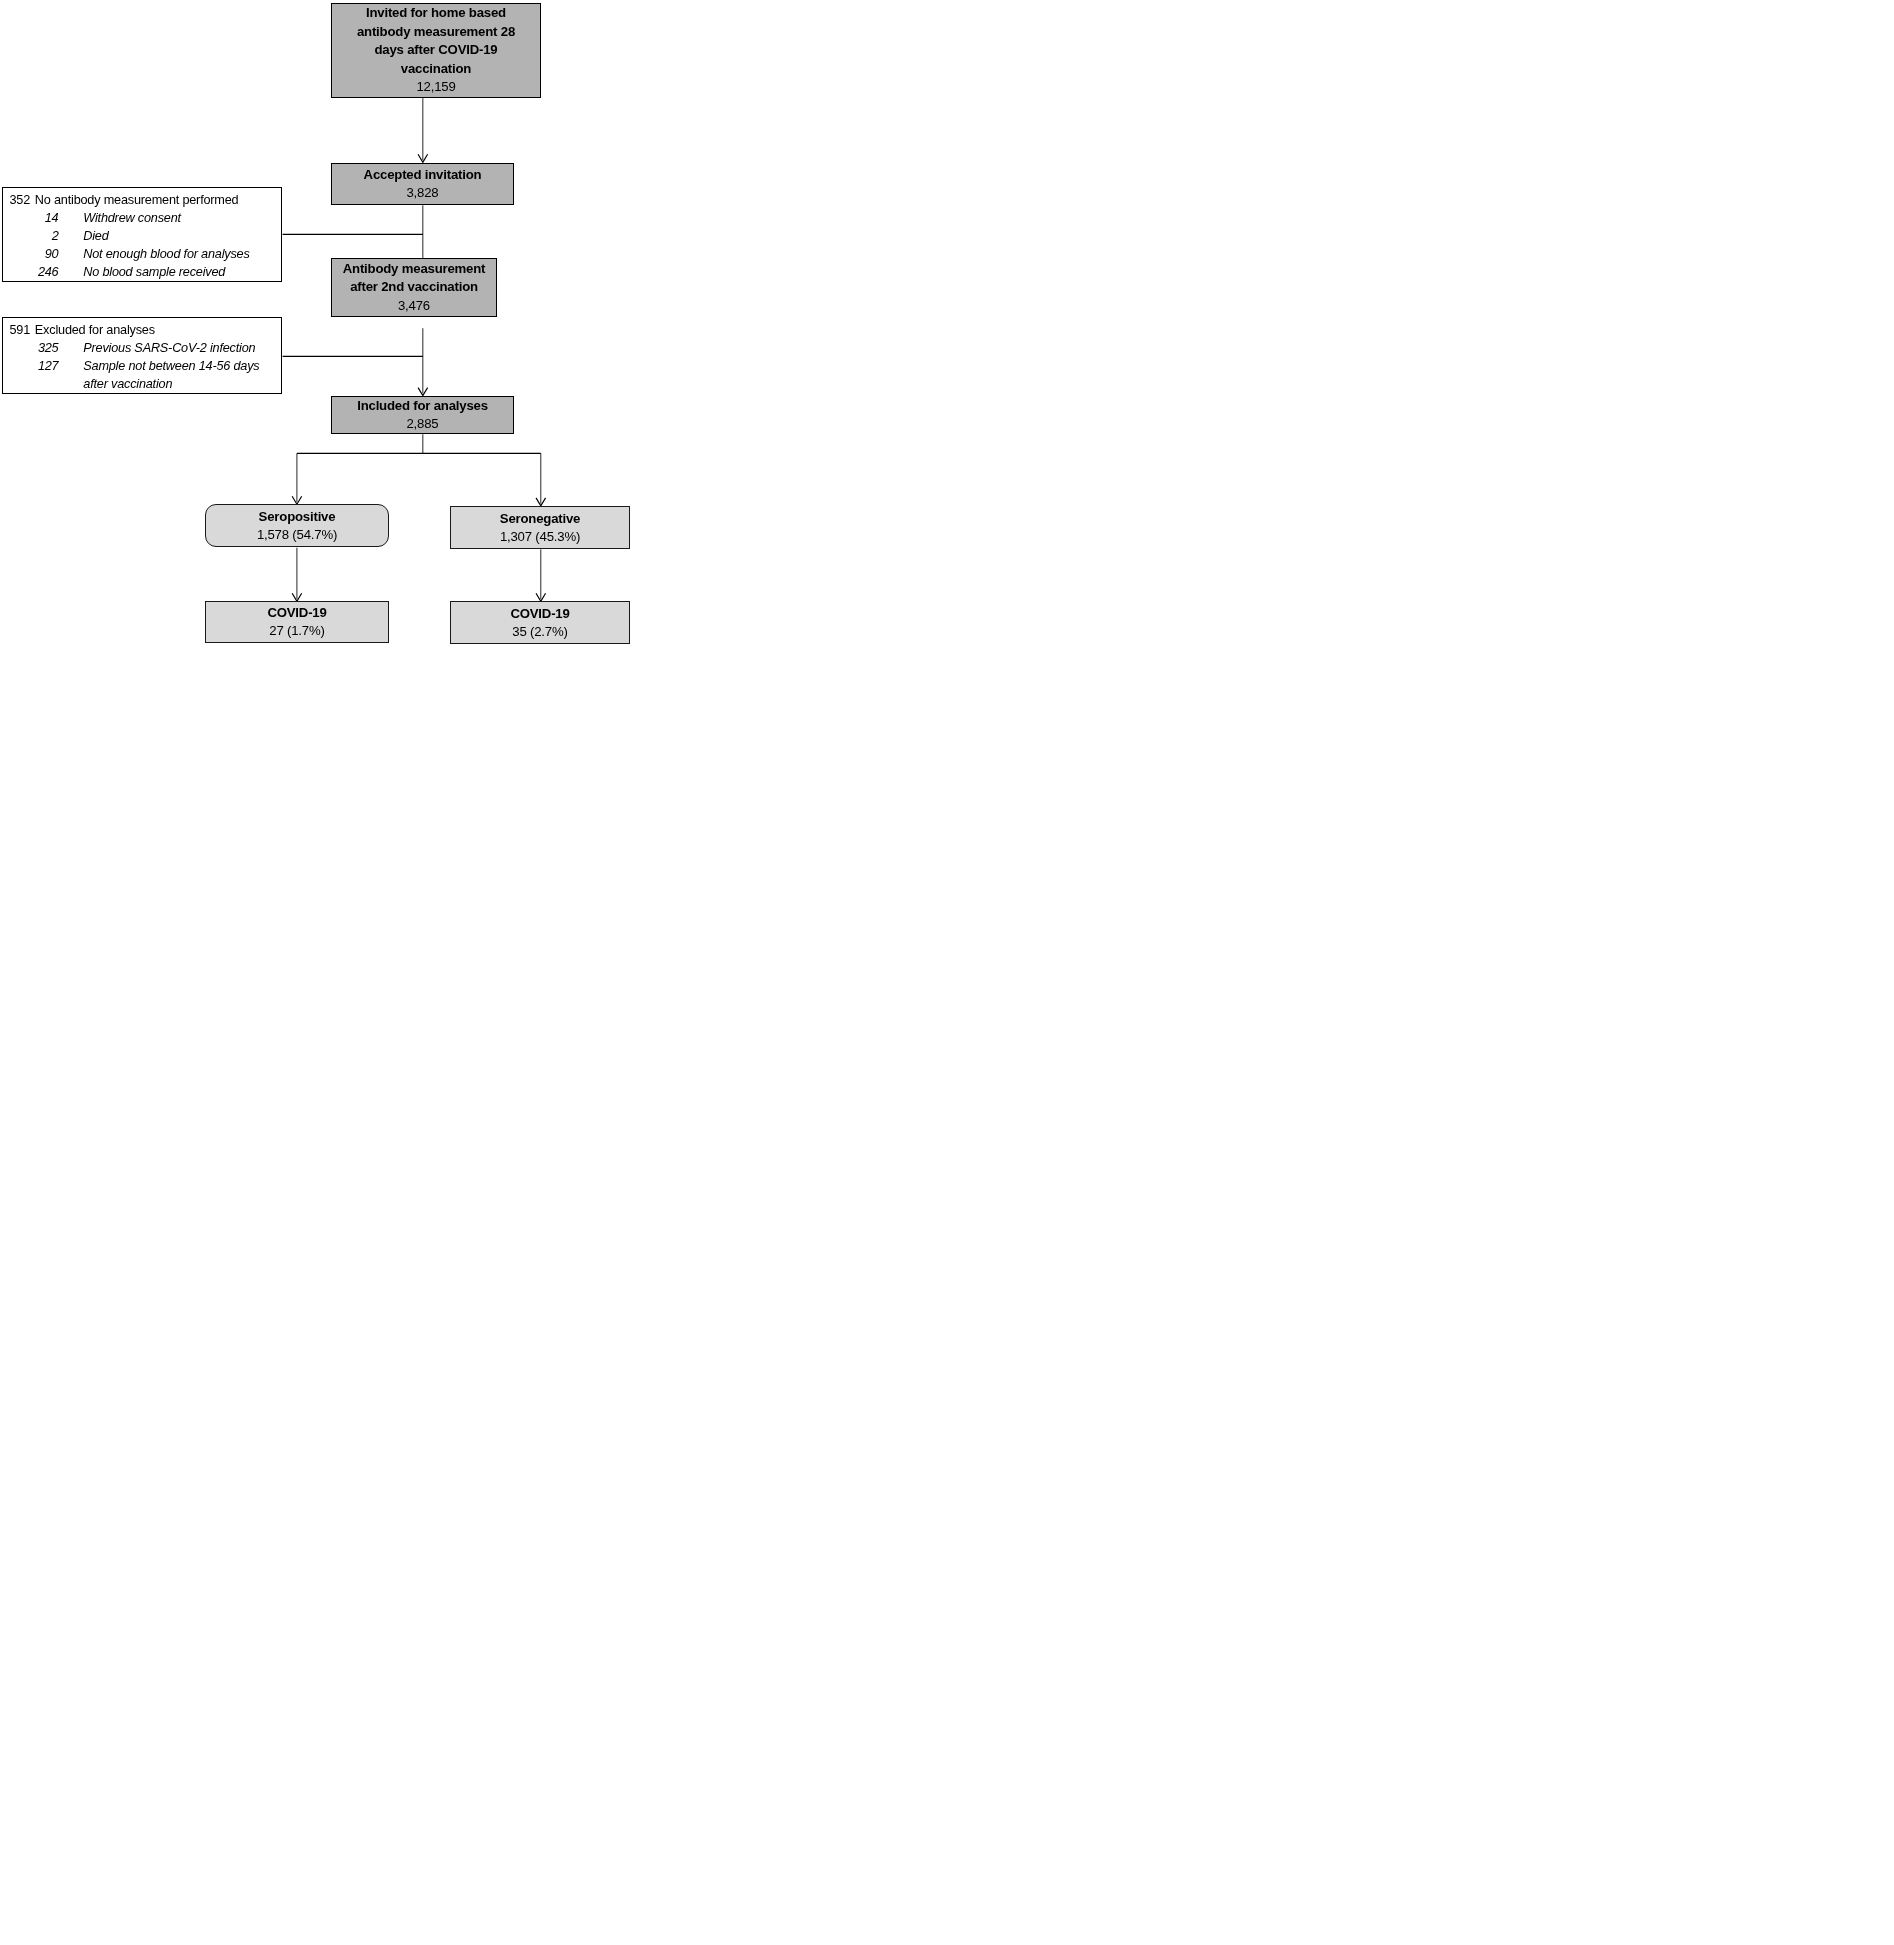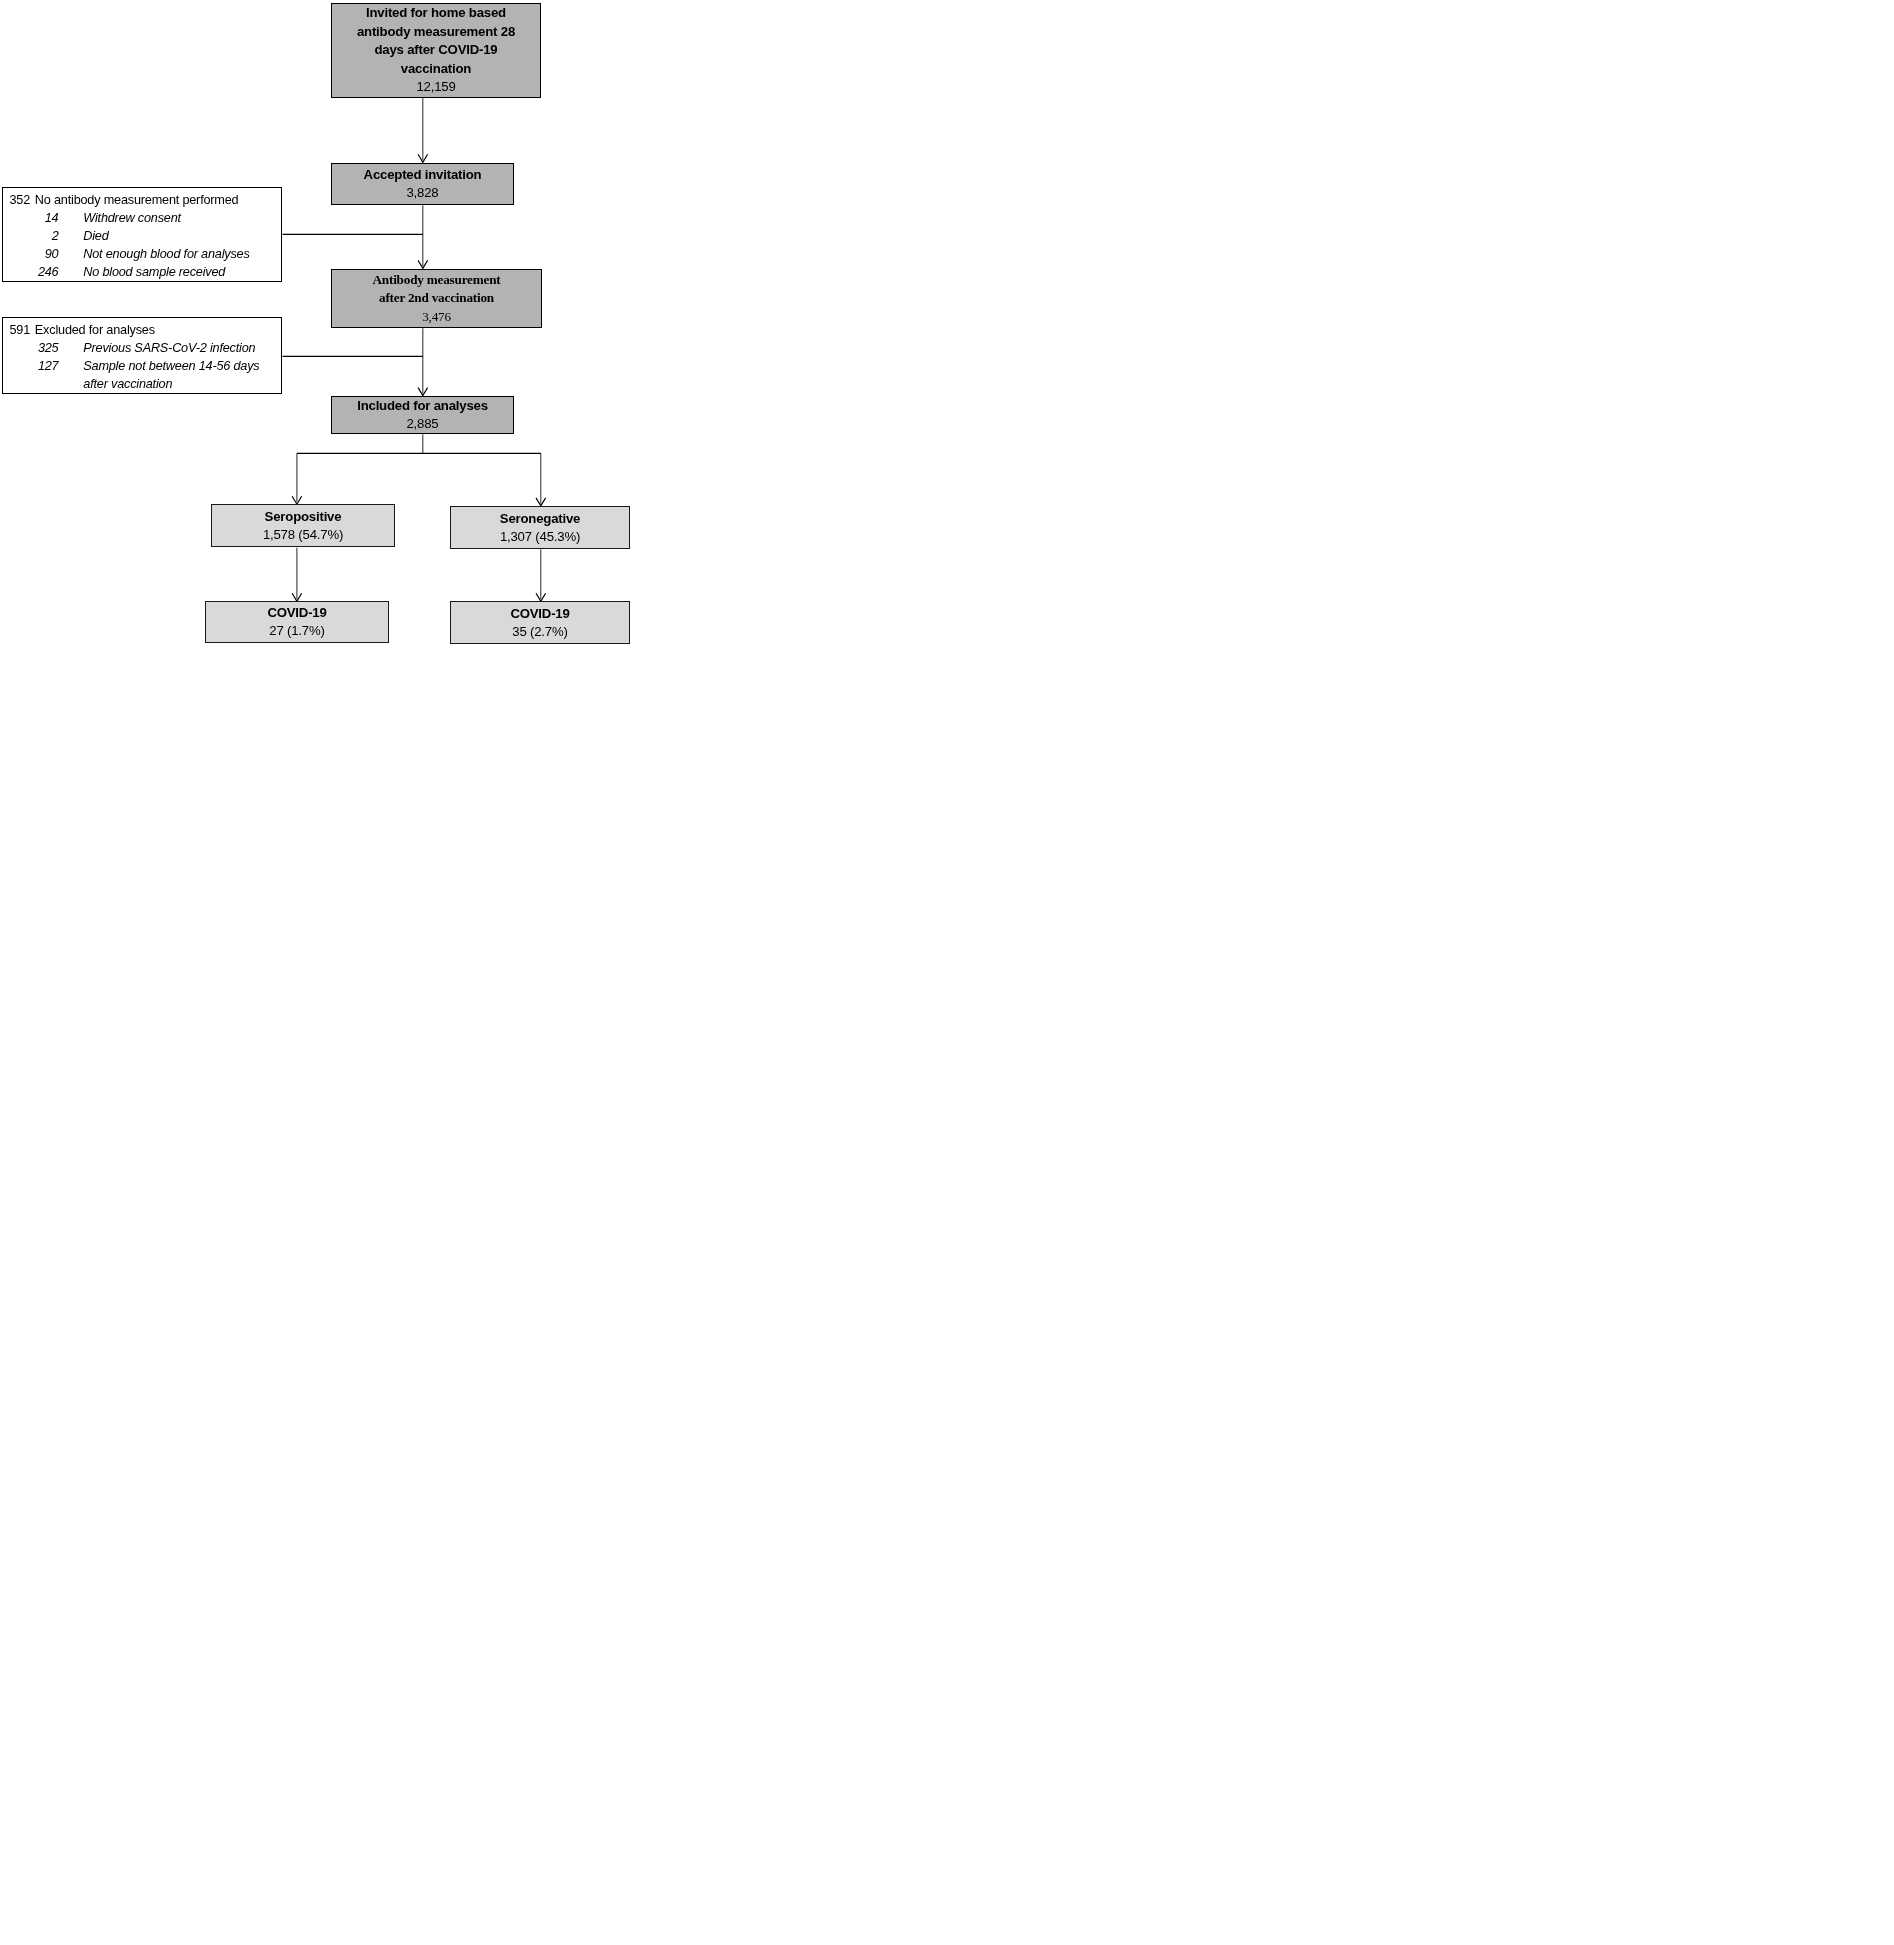--- a/index.html
+++ b/index.html
@@ -80,32 +80,32 @@
 days after COVID-19
 vaccination</div>
     <div class="v">12,159</div>
   </div>
 
   <div class="node dark" style="left:331px;top:163px;width:183px;height:42px;">
     <div class="t">Accepted invitation</div>
     <div class="v">3,828</div>
   </div>
 
-  <div class="node dark" style="left:331px;top:269px;width:211px;height:59px;font-family:Liberation Serif, serif;">
+  <div class="node dark" style="left:331px;top:258px;width:166px;height:59px;">
     <div class="t">Antibody measurement
 after 2nd vaccination</div>
     <div class="v">3,476</div>
   </div>
 
   <div class="node dark" style="left:331px;top:396px;width:183px;height:38px;">
     <div class="t">Included for analyses</div>
     <div class="v">2,885</div>
   </div>
 
-  <div class="node light" style="left:211px;top:504px;width:184px;height:43px;">
+  <div class="node light" style="left:205px;top:504px;width:184px;height:43px;border-radius:11px;">
     <div class="t">Seropositive</div>
     <div class="v">1,578 (54.7%)</div>
   </div>
 
   <div class="node light" style="left:450px;top:506px;width:180px;height:43px;">
     <div class="t">Seronegative</div>
     <div class="v">1,307 (45.3%)</div>
   </div>
 
   <div class="node light" style="left:205px;top:601px;width:184px;height:42px;">

